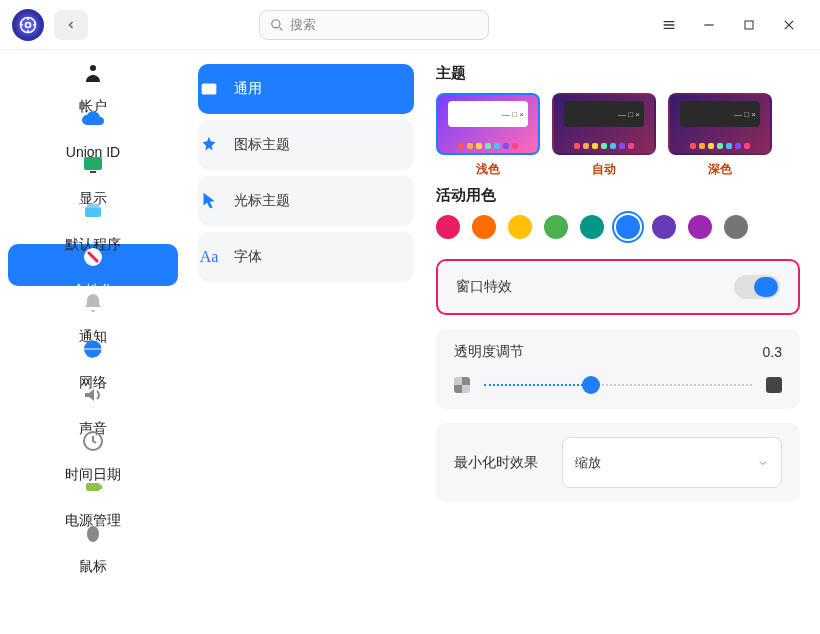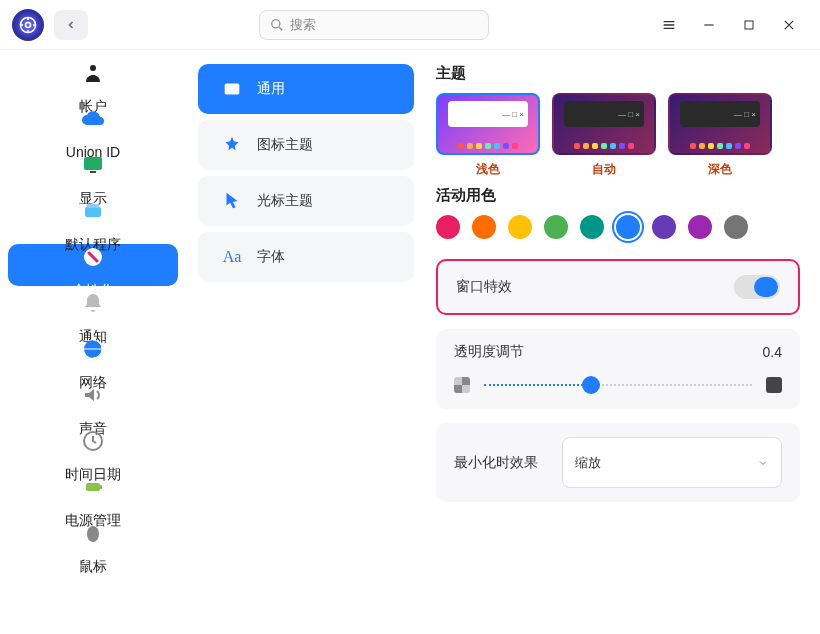--- a/index.html
+++ b/index.html
@@ -19,21 +19,21 @@
     
     
     .sidebar { width: 186px; padding: 10px 8px; overflow-y: auto; }
     .side-item { display: flex; align-items: center; gap: 12px; height: 42px; padding: 0 10px; border-radius: 10px; cursor: pointer; font-size: 14px; color: #222; margin-bottom: 4px; flex-direction: column; }
     .side-item.active { background: #1f7dff; color: #fff; }
     .side-icon { width: 26px; height: 26px; flex-shrink: 0; display: flex; align-items: center; justify-content: center; }
     .side-icon svg { width: 24px; height: 24px; }
     
     
     .submenu { width: 240px; padding: 14px 12px; }
-    .sub-item { display: flex; align-items: center; gap: 14px; height: 50px; padding: 0 23px; border-radius: 10px; cursor: pointer; font-size: 14px; color: #333; margin-bottom: 6px; background: #f5f6f8; }
+    .sub-item { display: flex; align-items: center; gap: 14px; height: 50px; padding: 0 0; border-radius: 10px; cursor: pointer; font-size: 14px; color: #333; margin-bottom: 6px; background: #f5f6f8; }
     .sub-item.active { background: #1f7dff; color: #fff; }
     .sub-icon { width: 22px; height: 22px; display: flex; align-items: center; justify-content: center; color: #1f7dff; }
     .sub-item.active .sub-icon { color: #fff; }
     
     
     .main { flex: 1; padding: 14px 20px 14px 10px; }
     .section-title { font-size: 15px; font-weight: 600; margin-bottom: 10px; color: #222; }
     
     .themes { display: flex; gap: 12px; margin-bottom: 8px; }
     .theme-card { text-align: center; cursor: pointer; }
@@ -319,21 +319,21 @@
     <div class="card highlight-card">
       <div class="card-row">
         <span>窗口特效</span>
         <div class="toggle on"></div>
       </div>
     </div>
 
     <div class="card">
       <div class="card-row">
         <span>透明度调节</span>
-        <span class="value-label">0.4</span>
+        <span class="value-label">0.3</span>
       </div>
       <div class="slider-row">
         <div class="slider-icon ic-transparent"></div>
         <div class="slider-track">
           <div class="slider-dots" style="width:40%"></div>
           <div class="slider-dots-off" style="left:40%;right:0"></div>
           <div class="slider-thumb" style="left:40%"></div>
         </div>
         <div class="slider-icon ic-opaque"></div>
       </div>

